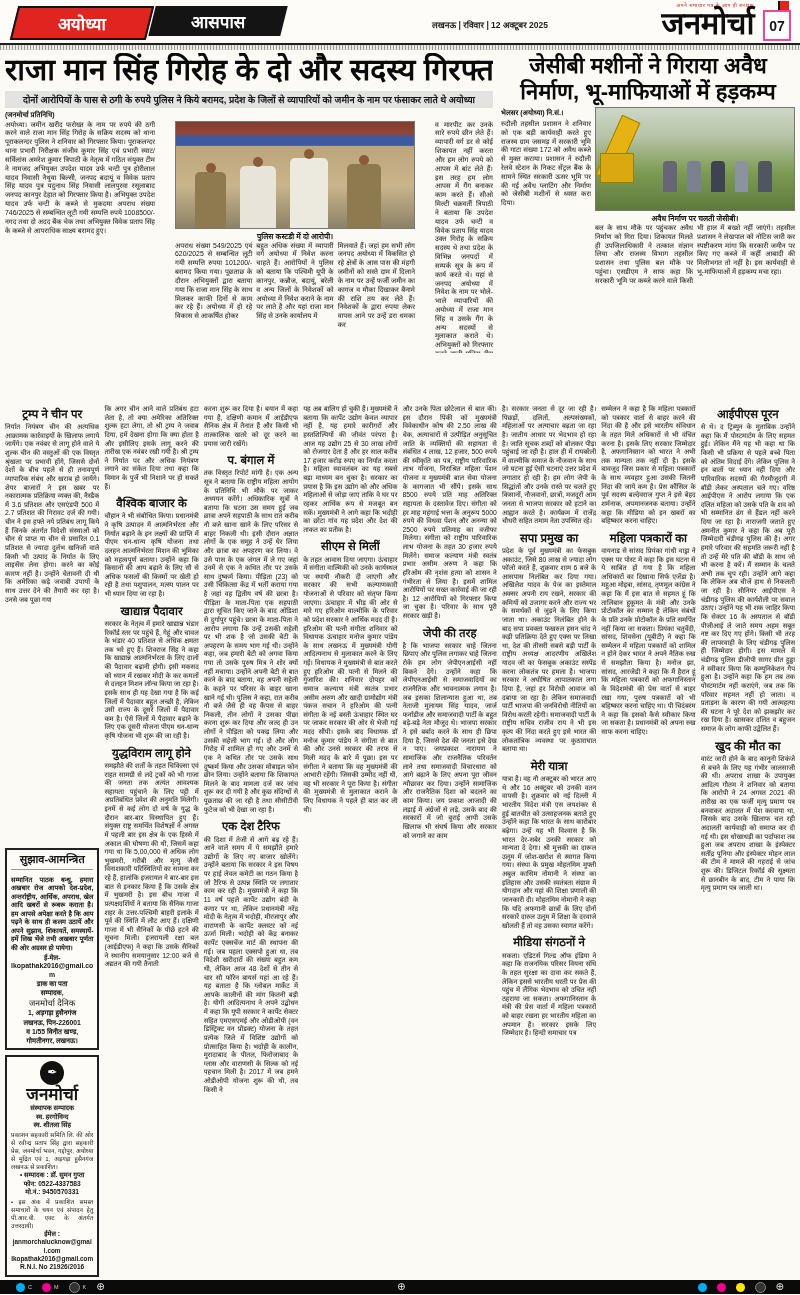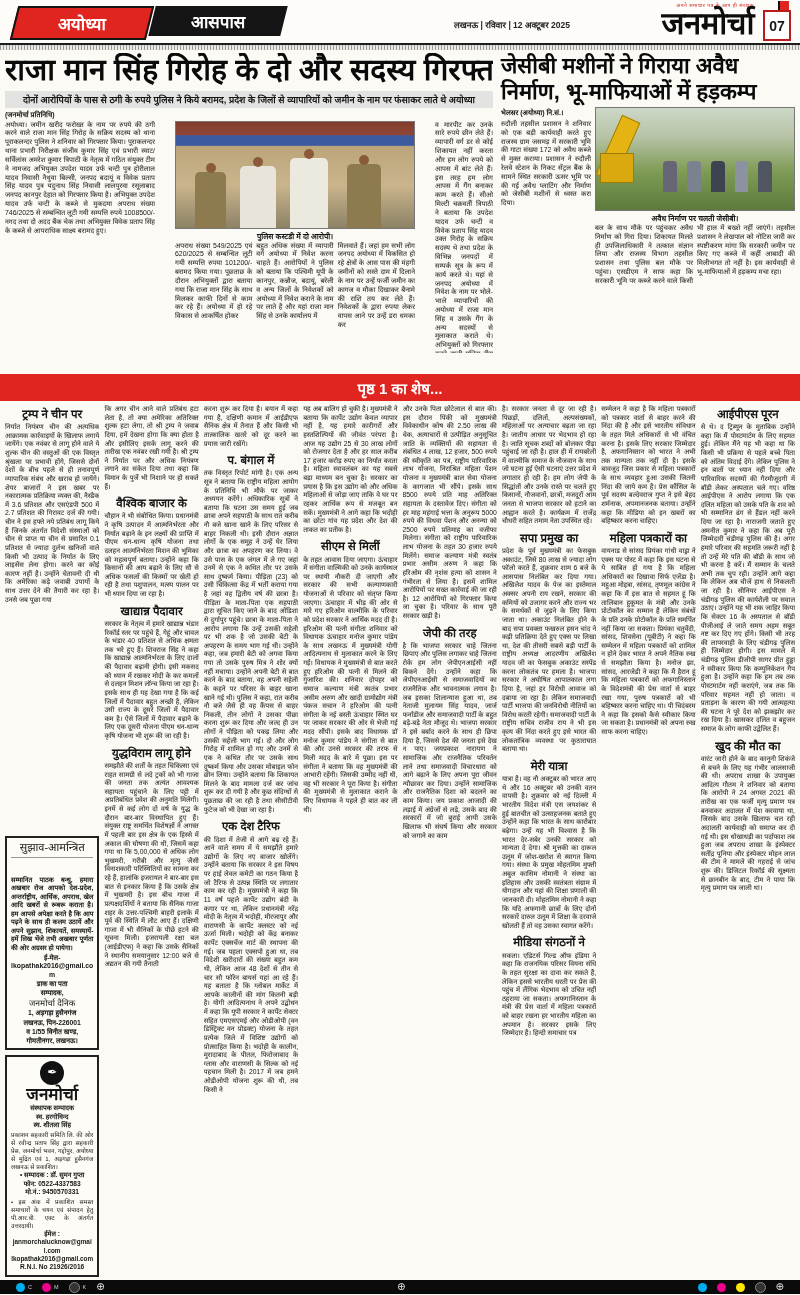--- a/index.html
+++ b/index.html
@@ -6,25 +6,25 @@
   .page{position:relative;width:800px;height:1295px;margin:0 auto;background:#fbfaf4;
         font-family:"Liberation Sans","DejaVu Sans",sans-serif;color:#161616;overflow:hidden;}
 
   
   .hdr{position:absolute;top:0;left:0;right:0;height:43px;border-bottom:2px solid #1c1c1c;background:#fdfcf8;}
   .ed-box{position:absolute;top:6px;height:30px;width:132px;transform:skewX(-14deg);
           display:flex;align-items:center;justify-content:center;}
   .ed-red{left:14px;background:#e02420;border:2px solid #141414;}
   .ed-blk{left:152px;background:#141414;}
   .ed-box span{transform:skewX(14deg);color:#fff;font-weight:bold;font-size:17px;white-space:nowrap;}
-  .dateline{position:absolute;left:454px;top:19px;font-size:8.5px;font-weight:bold;color:#222;white-space:nowrap;}
+  .dateline{position:absolute;left:432px;top:19px;font-size:8.5px;font-weight:bold;color:#222;white-space:nowrap;}
   .masthead{position:absolute;right:46px;top:3px;text-align:right;line-height:1;}
   .tagline{font-size:5px;color:#cc2222;letter-spacing:.5px;}
   .mast{font-size:31px;font-weight:900;color:#0d0d0d;letter-spacing:-.5px;}
-  .pageno{position:absolute;right:9px;top:10px;width:24px;height:27px;border:2px solid #b91c1c;background:#fff;
+  .pageno{position:absolute;right:9px;top:10px;width:24px;height:27px;border:2px solid #ec4899;background:#fff;
           display:flex;align-items:center;justify-content:center;font-weight:bold;font-size:14px;}
   .flag{position:absolute;right:11px;top:1px;width:9px;height:9px;background:#e02420;}
   .flag:after{content:"";position:absolute;left:-2px;top:0;width:2px;height:12px;background:#111;}
   .stripe{position:absolute;top:45px;left:0;right:0;height:5px;
           background:repeating-linear-gradient(90deg,#9a9a96 0 1px,#eceae4 1px 3px);}
 
   
   .top{position:absolute;top:53px;left:5px;width:790px;height:318px;display:flex;gap:8px;overflow:hidden;}
   .story-main{width:488px;flex:none;}
   .story-right{flex:1;min-width:0;}
@@ -40,21 +40,21 @@
   .photo1{height:106px;background:linear-gradient(180deg,#823c2c 0%,#8f4739 12%,#3d59a0 13%,#3d59a0 22%,#bca57a 23%,#c9b48c 60%,#8d8266 100%);}
   .fig{position:absolute;bottom:0;border-radius:5px 5px 0 0;}
   .fig:before{content:"";position:absolute;top:-9px;left:50%;margin-left:-5px;width:10px;height:10px;border-radius:50%;background:#8a5a3a;}
   .f1{left:8%;width:13%;height:52%;background:#8d7a4e;}
   .f2{left:27%;width:15%;height:58%;background:#e8e4da;}
   .f3{left:48%;width:16%;height:66%;background:#eceadf;}
   .f4{left:72%;width:14%;height:60%;background:#8d7a4e;}
   .cap{font-size:7.6px;font-weight:bold;text-align:center;padding:2px 0 1px;}
   .under3{columns:3;column-gap:4px;height:100px;overflow:hidden;font-size:6.9px;line-height:1.28;text-align:justify;}
   .under3 p{margin:0;}
-  .h2{font-size:22px;font-weight:900;line-height:1.18;color:#0a0a0a;}
+  .h2{font-size:22px;font-weight:900;line-height:1.18;text-align:center;color:#0a0a0a;}
   .sub2{background:#cde89c;font-weight:bold;font-size:7.7px;text-align:center;padding:2px;margin-top:3px;}
   .body2{display:flex;gap:4px;margin-top:2px;height:228px;overflow:hidden;}
   .w90{width:90px;flex:none;}
   .rblock{flex:1;min-width:0;}
   .photo2{height:102px;background:linear-gradient(180deg,#cdd7c7 0%,#b7c3a6 28%,#7f9c55 62%,#5d7a3c 100%);}
   .arm{position:absolute;left:6%;top:8%;width:9%;height:62%;background:#e6b412;transform:rotate(24deg);border:1px solid #9c7d08;}
   .cab{position:absolute;left:2%;top:44%;width:16%;height:28%;background:#d9a90f;border:1px solid #9c7d08;}
   .crowd{position:absolute;bottom:18%;width:7%;height:30%;border-radius:4px 4px 0 0;background:#4a4f5a;}
   .cr2{left:46%;background:#7a8290;} .cr3{left:58%;background:#3d4350;} .cr4{left:70%;background:#8c93a0;} .cr5{left:82%;background:#50565f;} .cr6{left:34%;background:#667;}
   .under2{columns:2;column-gap:4px;height:96px;overflow:hidden;font-size:6.9px;line-height:1.28;text-align:justify;}
@@ -65,21 +65,21 @@
         display:flex;align-items:center;justify-content:center;font-weight:bold;font-size:15px;}
 
   .cont{position:absolute;top:405px;left:5px;width:790px;height:872px;display:flex;gap:5px;overflow:hidden;}
   .ncol{flex:1;min-width:0;overflow:hidden;font-size:6.8px;line-height:1.27;text-align:justify;display:flex;flex-direction:column;}
   .nh{font-size:11.5px;font-weight:bold;text-align:center;margin:3px 0 2px;line-height:1.15;flex:none;}
   .np{margin:0 0 3px;}
   .grow{flex:1;overflow:hidden;}
 
   
   .sgbox{border:2px solid #222;background:#fdfcf6;padding:3px 4px;margin-top:4px;flex:none;}
-  .sgtitle{font-size:11px;font-weight:normal;text-align:center;border-bottom:1px solid #999;padding-bottom:2px;margin-bottom:18px;}
+  .sgtitle{font-size:11px;font-weight:bold;text-align:center;border-bottom:1px solid #999;padding-bottom:2px;margin-bottom:6px;}
   .sgbody{font-size:6.6px;font-weight:bold;text-align:justify;line-height:1.3;}
   .sgline{font-size:6.8px;font-weight:bold;text-align:center;line-height:1.35;}
   .sgmail{font-size:6.9px;font-weight:bold;text-align:center;word-break:break-all;}
   .sgpaper{font-size:8.5px;font-weight:400;text-align:center;}
   .imbox{border:2px solid #222;background:#fdfcf6;padding:3px 4px;margin-top:5px;text-align:center;flex:none;}
   .pen{width:24px;height:24px;border-radius:50%;background:#111;color:#fff;display:flex;align-items:center;
        justify-content:center;margin:1px auto 1px;font-size:12px;}
   .imlogo{font-size:17px;font-weight:900;line-height:1.05;}
   .imb{font-size:6.6px;font-weight:bold;line-height:1.3;}
   .imtxt{font-size:6.2px;text-align:justify;line-height:1.3;margin-top:1px;}
@@ -161,21 +161,20 @@
           </div>
           <div class="cap">अवैध निर्माण पर चलती जेसीबी।</div>
           <div class="under2">
             <p>बल के साथ मौके पर पहुंचकर अवैध निर्माण को गिरा दिया। शिकायत मिलते ही उपजिलाधिकारी ने तत्काल संज्ञान लिया और राजस्व विभाग तहसील प्रशासन तथा पुलिस बल मौके पर पहुंचा। एसडीएम ने साफ कहा कि सरकारी भूमि पर कब्जे करने वाले किसी भी हाल में बख्शे नहीं जाएंगे। तहसील प्रशासन ने लेखपाल को नोटिस जारी कर स्पष्टीकरण मांगा कि सरकारी जमीन पर किए गए कब्जे में कहीं आबादी की मिलीभगत तो नहीं है। इस कार्यवाही से भू-माफियाओं में हड़कम्प मचा रहा।</p>
           </div>
         </div>
       </div>
     </div>
   </div>
 
-  <div class="band">पृष्ठ 1 का शेष...</div>
 
   <div class="cont">
 
     <div class="ncol">
       <div class="nh">ट्रम्प ने चीन पर</div>
       <div class="np grow">निर्यात नियंत्रण चीन की अत्यधिक आक्रामक कार्रवाइयों के खिलाफ लगाये जायेंगे। एक नवंबर से लागू होने वाले ये शुल्क चीन की वस्तुओं की एक विस्तृत श्रृंखला पर प्रभावी होंगे, जिससे दोनों देशों के बीच पहले से ही तनावपूर्ण व्यापारिक संबंध और खराब हो जायेंगे। शेयर बाजारों ने इस खबर पर नकारात्मक प्रतिक्रिया व्यक्त की, नैस्डैक में 3.6 प्रतिशत और एसएंडपी 500 में 2.7 प्रतिशत की गिरावट दर्ज की गयी। चीन ने इस हफ्ते नये प्रतिबंध लागू किये हैं जिनके अंतर्गत विदेशी संस्थाओं को चीन से प्राप्त या चीन से प्रसारित 0.1 प्रतिशत से ज्यादा दुर्लभ खनिजों वाले किसी भी उत्पाद के निर्यात के लिए लाइसेंस लेना होगा। करने का कोई कारण नहीं है। उन्होंने चेतावनी दी थी कि अमेरिका कड़े जवाबी उपायों के साथ उत्तर देने की तैयारी कर रहा है। उनसे जब पूछा गया</div>
 
       <div class="sgbox">
         <div class="sgtitle">सुझाव-आमन्त्रित</div>
         <div class="sgbody">सम्मानित पाठक बन्धु, हमारा अखबार रोज आपको देश-प्रदेश, अन्तर्राष्ट्रीय, आर्थिक, अपराध, खेल आदि खबरों से रूबरू कराता है। हम आपसे अपेक्षा करते है कि आप पढ़ने के साथ ही कलम उठायें और अपने सुझाव, शिकायतें, समस्यायें- हमें लिख भेंजे तभी अखबार पूर्णता की ओर अग्रसर हो पायेगा।</div>

